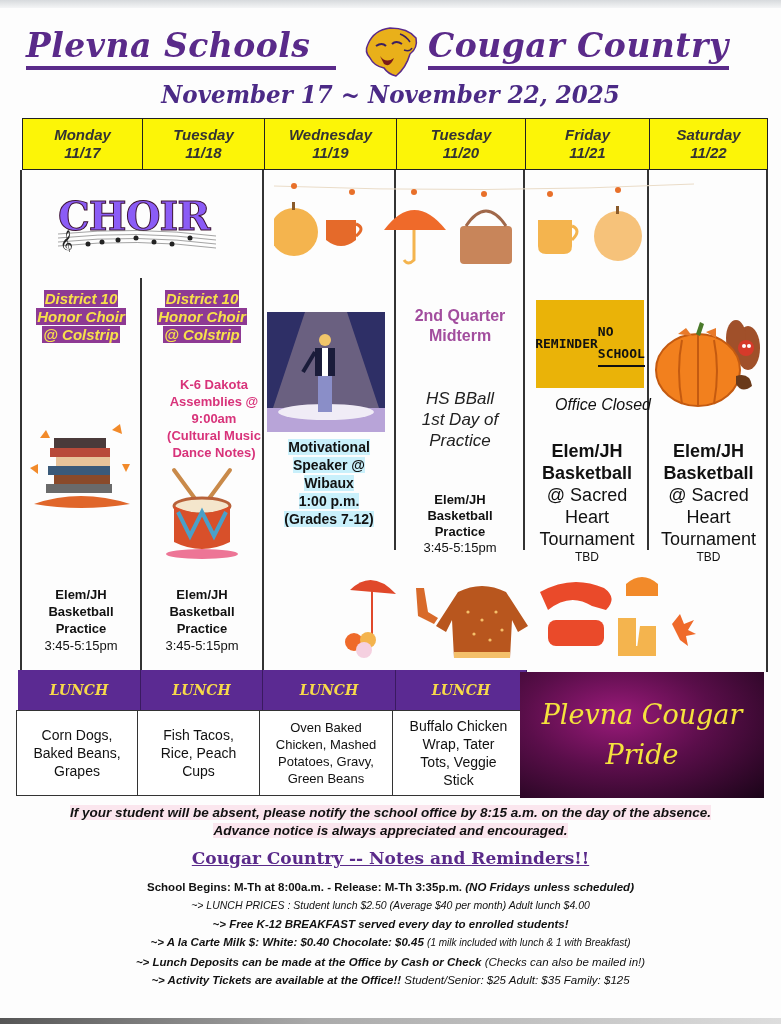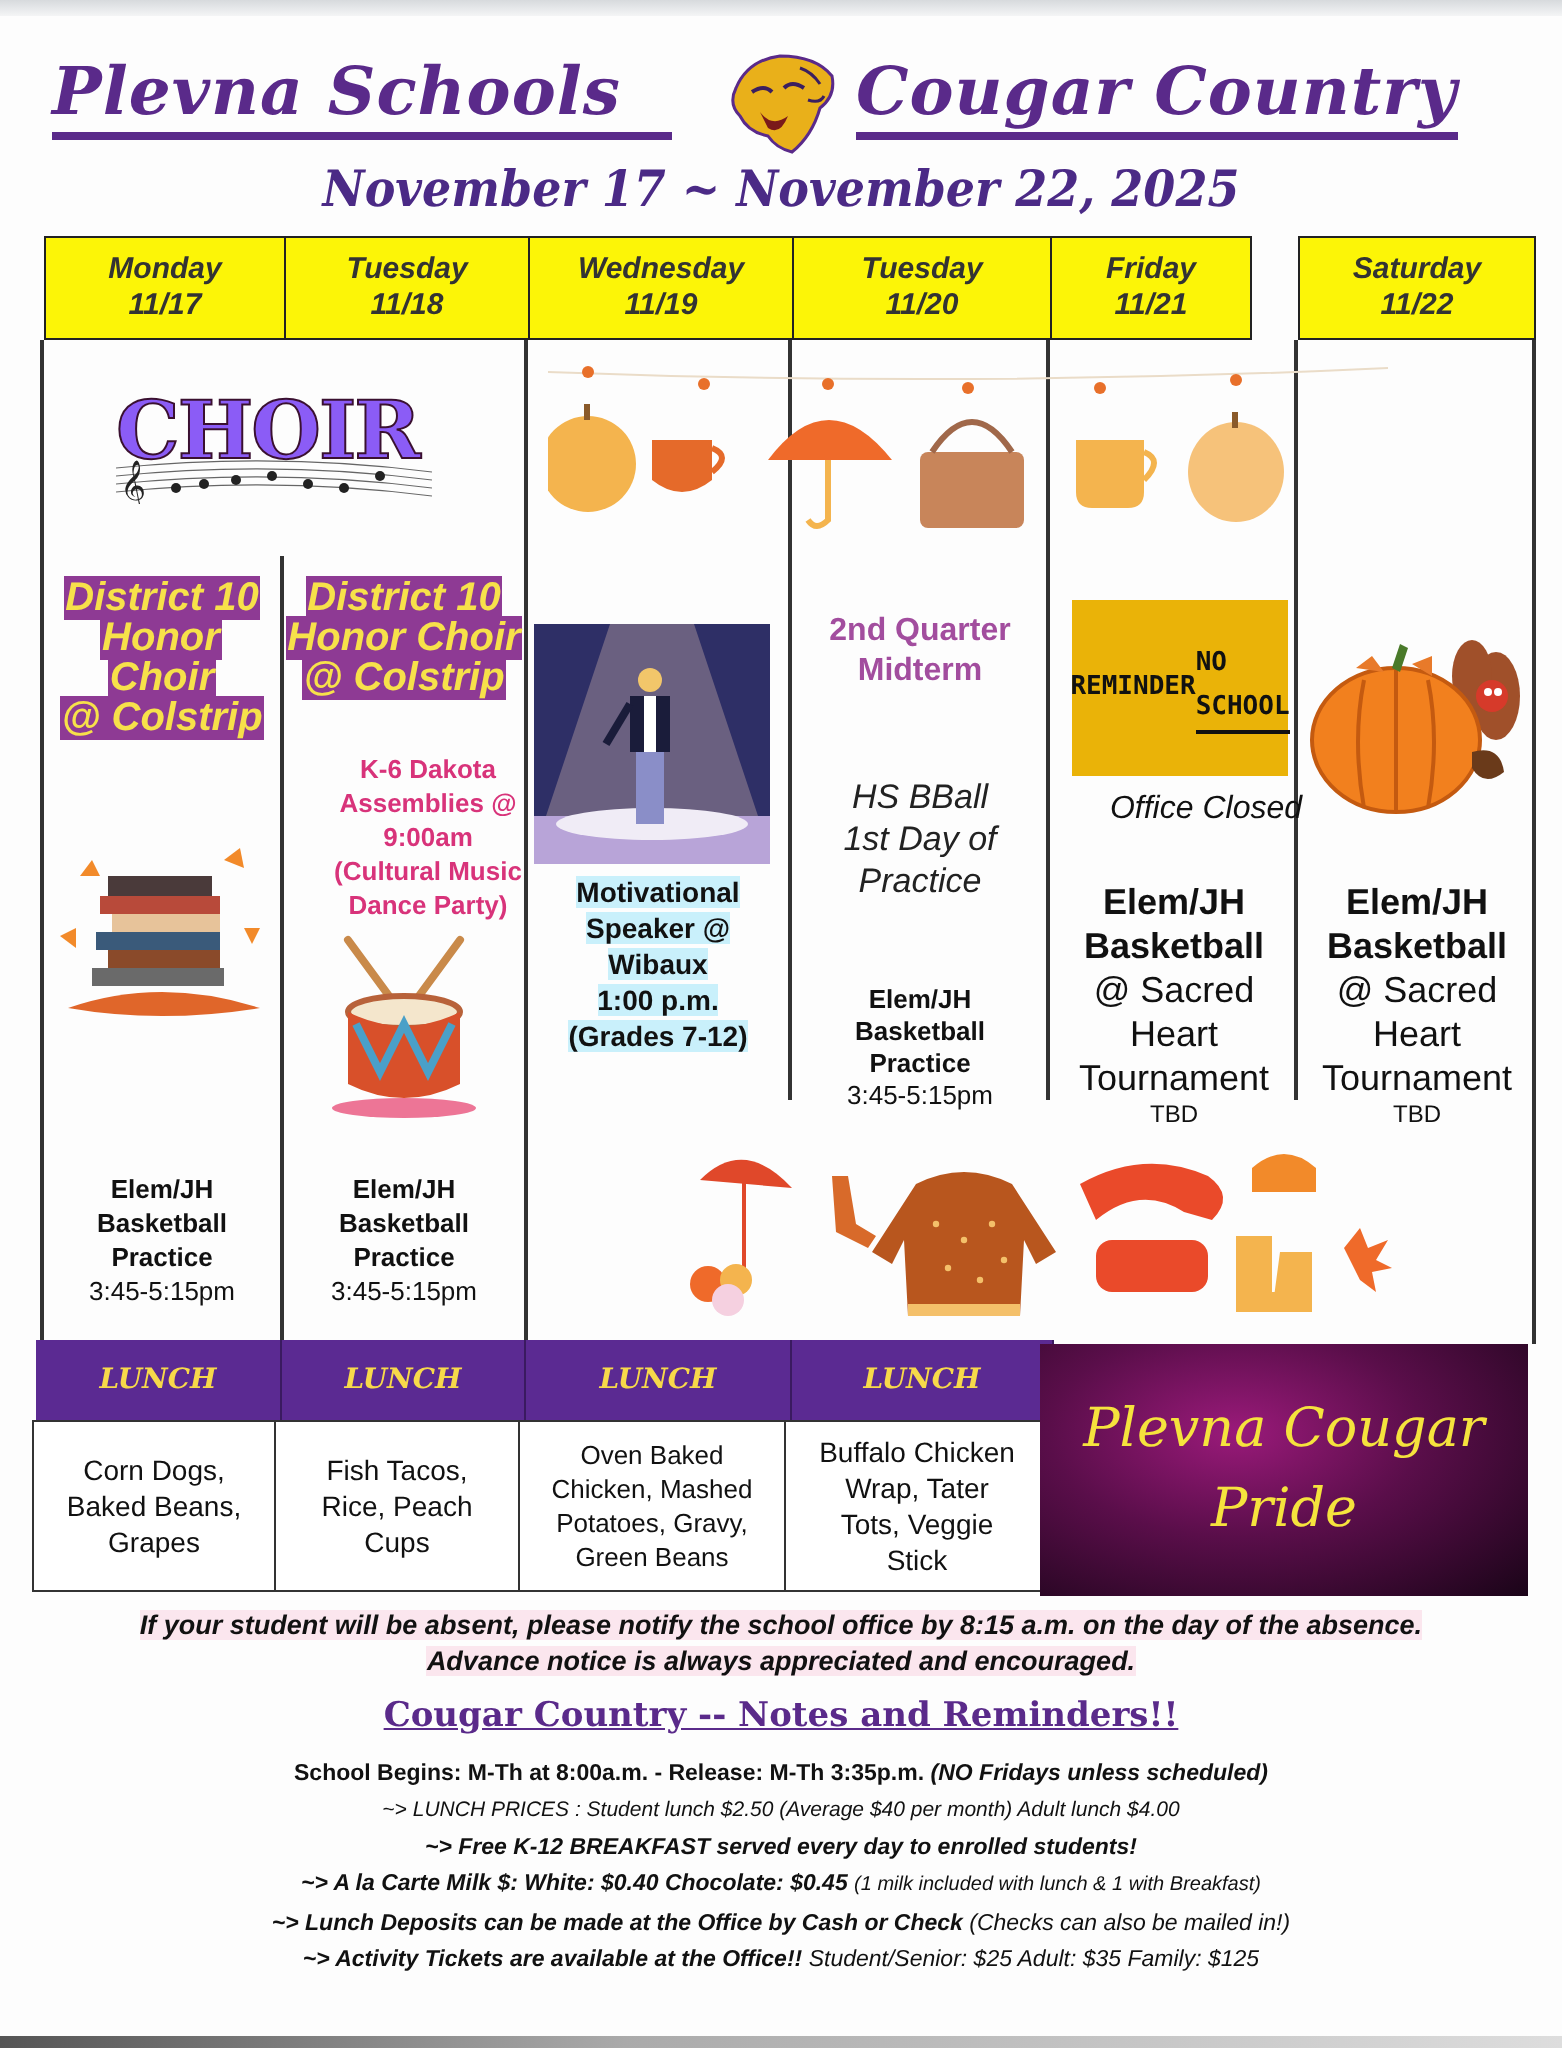--- a/index.html
+++ b/index.html
@@ -27,21 +27,21 @@
 
   .cal { position:absolute; left:22px; top:118px; width:746px; }
   .day-header {
     position:absolute; top:0; height:52px; background:#fcf507; border:1.5px solid #222;
     box-sizing:border-box; text-align:center; font-style:italic; font-weight:bold; font-size:15px; color:#333;
     display:flex; flex-direction:column; justify-content:center; line-height:18px;
   }
   .col-line { position:absolute; width:1.5px; background:#333; }
   .cell-text { position:absolute; text-align:center; box-sizing:border-box; }
 
-  .purple-hl { background:#8e3a94; color:#f7e14a; font-weight:bold; font-style:italic; font-size:20px; line-height:18px; display:inline; padding:0 1px; box-decoration-break:clone; -webkit-box-decoration-break:clone; }
+  .purple-hl { background:#8e3a94; color:#f7e14a; font-weight:bold; font-style:italic; font-size:15px; line-height:18px; display:inline; padding:0 1px; box-decoration-break:clone; -webkit-box-decoration-break:clone; }
   .pink-text { color:#d8337a; font-weight:bold; font-size:13px; line-height:17px;margin-left:12px; }
   .midterm { color:#a24d9e; font-weight:bold; font-size:16px; line-height:20px; }
   .italic-big { font-style:italic; font-size:17px; line-height:21px; color:#222; }
   .bball-small { font-weight:bold; font-size:13px; line-height:17px; }
   .time { font-size:13px; }
   .bball-big { font-size:18px; line-height:22px; }
   .tbd { font-size:12px; line-height:14px; }
   .speaker-text span { background:#c9f0fb; font-weight:bold; font-size:14px; line-height:17px; box-decoration-break:clone; -webkit-box-decoration-break:clone; }
 
   .lunch-header {
@@ -101,21 +101,21 @@
     <span>11/18</span>
   </div>
   <div class="day-header" style="left:242px;width:133px">
     <span>Wednesday</span>
     <span>11/19</span>
   </div>
   <div class="day-header" style="left:374px;width:130px">
     <span>Tuesday</span>
     <span>11/20</span>
   </div>
-  <div class="day-header" style="left:503px;width:101px">
+  <div class="day-header" style="left:503px;width:125px">
     <span>Friday</span>
     <span>11/21</span>
   </div>
   <div class="day-header" style="left:627px;width:119px">
     <span>Saturday</span>
     <span>11/22</span>
   </div>
 
   <div class="col-line" style="left:-2px;top:52px;height:502px"></div>
   <div class="col-line" style="left:118px;top:160px;height:394px"></div>
@@ -196,21 +196,21 @@
   <div class="cell-text" style="left:120px;top:172px;width:120px">
     <span class="purple-hl">District 10</span><br>
     <span class="purple-hl">Honor Choir</span><br>
     <span class="purple-hl">@ Colstrip</span>
   </div>
   <div class="cell-text pink-text" style="left:120px;top:258px;width:120px">
     <div>K-6 Dakota</div>
     <div>Assemblies @</div>
     <div>9:00am</div>
     <div>(Cultural Music</div>
-    <div>Dance Party)</div>
+    <div>Dance Notes)</div>
   </div>
   <svg style="position:absolute;left:140px;top:348px;width:80px;height:96px" viewBox="0 0 80 96">
     <path d="M12 4 L34 34 M68 4 L46 34" stroke="#c98a4a" stroke-width="4" stroke-linecap="round"></path>
     <ellipse cx="40" cy="40" rx="28" ry="8" fill="#f4e6cc" stroke="#b8623a" stroke-width="3"></ellipse>
     <path d="M12 40 v36 q28 14 56 0 v-36 q-28 14 -56 0z" fill="#d8502a"></path>
     <path d="M16 46 l12 24 l12 -24 l12 24 l12 -24" stroke="#4aa0c8" stroke-width="4" fill="none"></path>
     <ellipse cx="40" cy="88" rx="36" ry="5" fill="#e63a6a" opacity="0.7"></ellipse>
   </svg>
   <div class="cell-text bball-small" style="left:120px;top:468px;width:120px">
     <div>Elem/JH</div>

